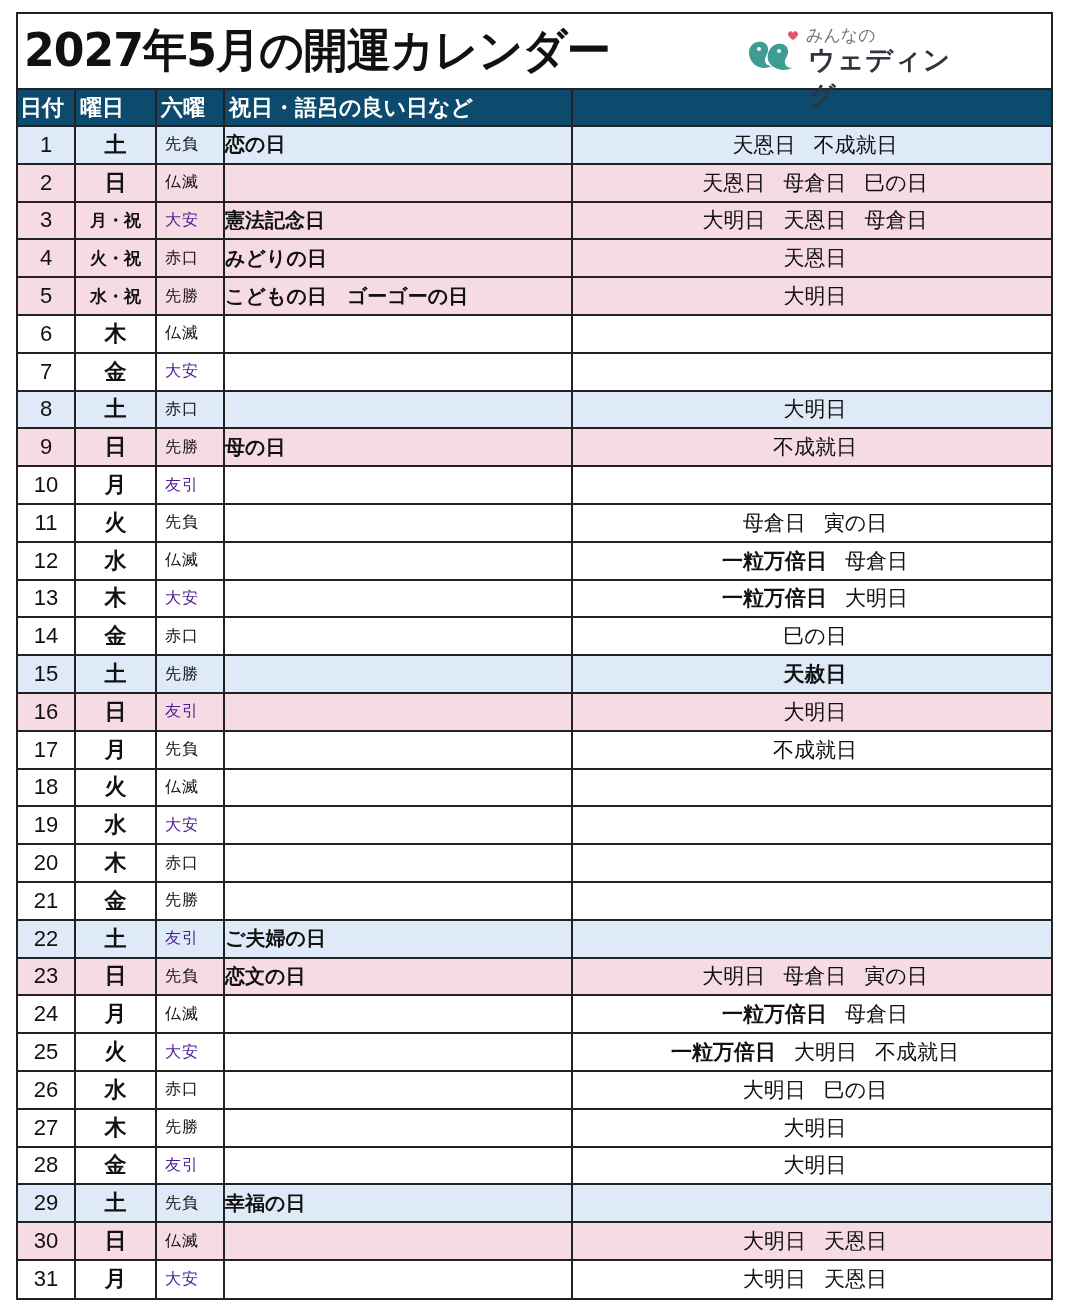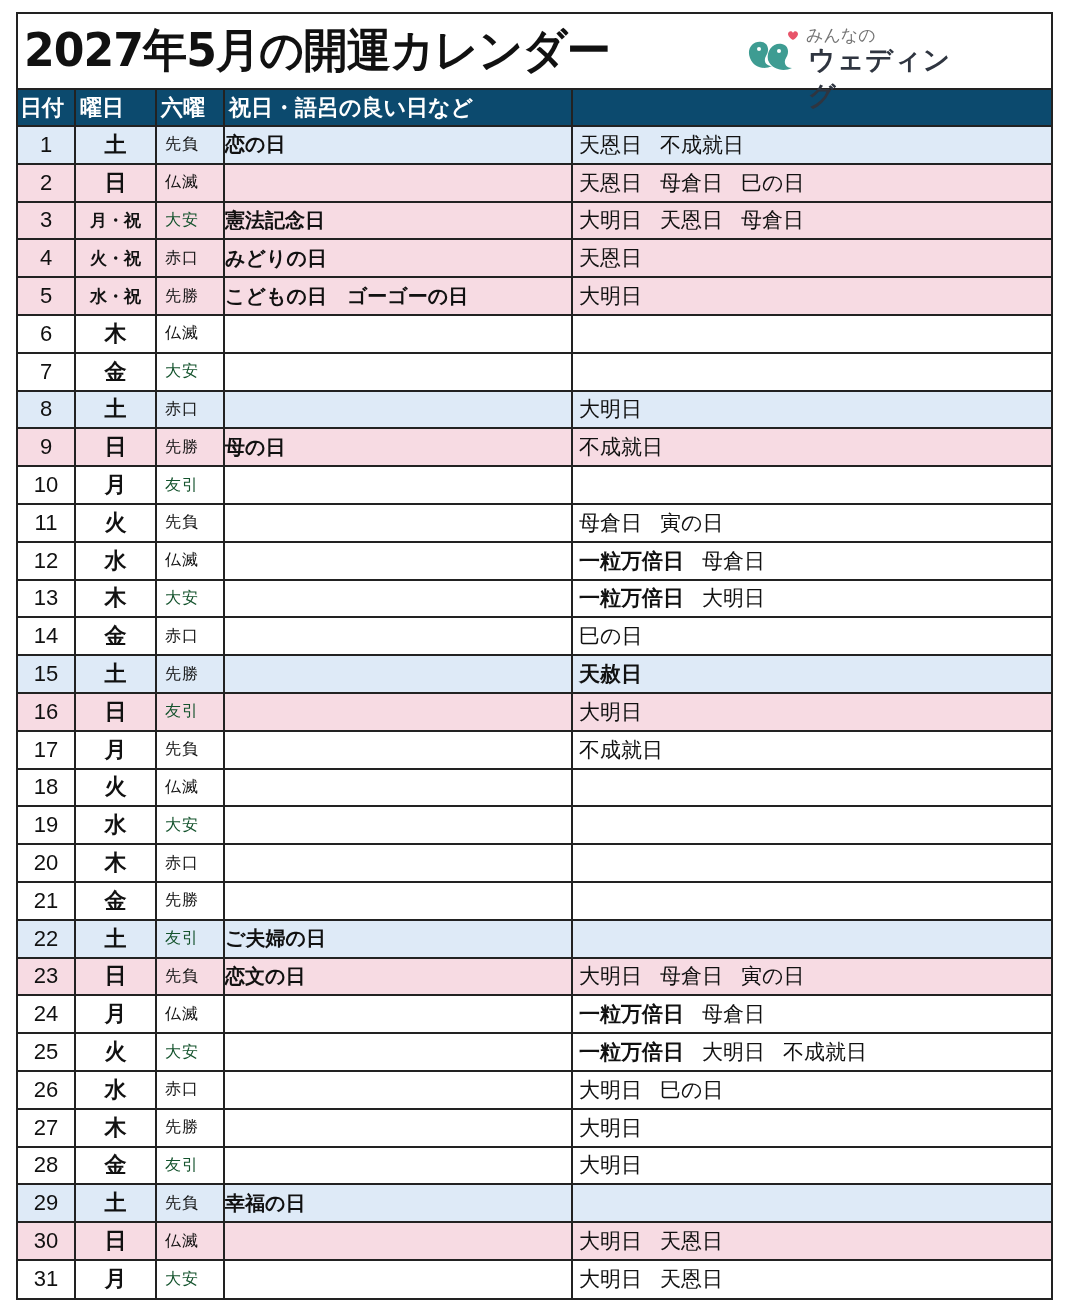--- a/index.html
+++ b/index.html
@@ -11,33 +11,33 @@
              letter-spacing: -1px; line-height: 60px; white-space: nowrap; transform: scaleX(0.96); transform-origin: left; }
     .logo { position: absolute; left: 726px; top: 8px; width: 220px; height: 56px; }
     .logo-mark { position: absolute; left: 0; top: 6px; width: 56px; height: 44px; }
     .logo-small { position: absolute; left: 62px; top: 2px; font-size: 17px; color: #737373; letter-spacing: 0px; }
     .logo-big { position: absolute; left: 64px; top: 20px; font-size: 27px; font-weight: bold; color: #2f3540; letter-spacing: 1px; }
     table { border-collapse: collapse; width: 100%; table-layout: fixed; }
     th, td { border: 2px solid #222; padding: 0; height: 37.8px; box-sizing: border-box; vertical-align: middle;
              white-space: nowrap; overflow: hidden; }
     tr:first-child th { border-top: none; }
     th:first-child, td:first-child { border-left: none; }
-    th:last-child, td:last-child { border-right: none; }
+    th:last-child, td:last-child { border-right: none; text-align: center; }
     tr:last-child td { border-bottom: none; }
     th { background: #0c4a6e; color: #ffffff; font-size: 22px; font-weight: bold; text-align: left; padding-left: 4px; height: 36px; }
     th.c-date { padding-left: 2px; }
     .col-date { width: 57px; }
     .col-dow { width: 81px; }
     .col-rokuyo { width: 68px; }
     .col-event { width: 348px; }
     td.date { text-align: center; font-size: 22px; font-family: "Liberation Sans", sans-serif; }
     td.dow { text-align: center; font-size: 22px; font-weight: bold; }
     td.dow.small { font-size: 17px; margin-left: 38px; }
     td.rokuyo { font-size: 16px; padding-left: 8px; letter-spacing: 1px; margin-top: 35px; }
-    td.rokuyo.lucky { color: #14532d; }
+    td.rokuyo.lucky { color: #4c1d95; }
     td.event { font-size: 20px; font-weight: bold; }
     td.notes { font-size: 21px; padding-left: 6px; }
     td.notes .b { font-weight: bold; }
     td.notes .gap { display: inline-block; width: 18px; }
     tr.sat td { background: #deeaf7; }
     tr.sun td { background: #f7dbe3; }
     tr.normal td { background: #ffffff; }
   </style>
 </head>
 <body>

